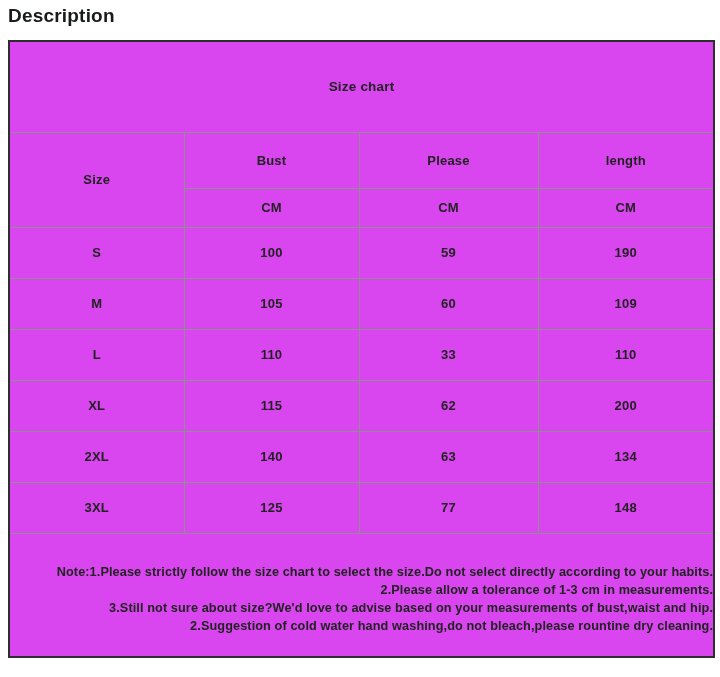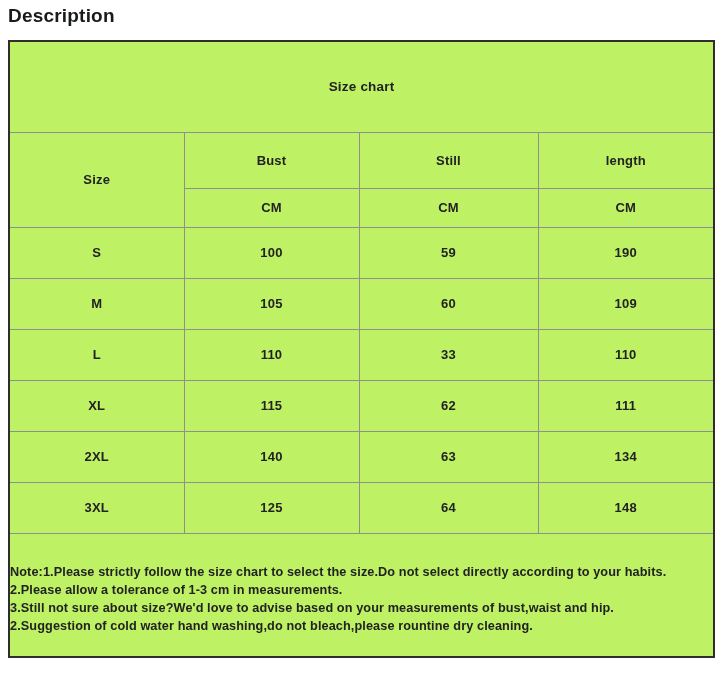--- a/index.html
+++ b/index.html
@@ -20,21 +20,21 @@
     font-weight: bold;
     color: #171b19;
     letter-spacing: 0.2px;
     margin-bottom: 13px;
   }
   table.size-chart {
     border-collapse: collapse;
     table-layout: fixed;
     width: 705px;
     border: 2px solid #2e2e2e;
-    background: #bef264;
+    background: #d946ef;
   }
   table.size-chart td {
     border: 1px solid #8f8f8f;
     text-align: center;
     vertical-align: middle;
     font-size: 13px;
     font-weight: bold;
     color: #222222;
     letter-spacing: 0.2px;
   }
@@ -45,21 +45,21 @@
   tr.note-row td {
     height: 124px;
     vertical-align: top;
     padding-top: 29px;
   }
   .note-line {
     font-size: 12.7px;
     font-weight: bold;
     color: #222222;
     line-height: 18px;
-    text-align: left;
+    text-align: right;
     letter-spacing: 0.1px;
   }
 </style>
 </head>
 <body>
 
 <div class="page">
   <div class="page-heading">Description</div>
 
   <table class="size-chart">
@@ -71,21 +71,21 @@
     </colgroup>
 
     <tbody>
         <tr class="title-row">
       <td colspan="4">Size chart</td>
     </tr>
 
     <tr class="header-row">
       <td rowspan="2">Size</td>
       <td>Bust</td>
-      <td>Still</td>
+      <td>Please</td>
       <td>length</td>
     </tr>
 
     <tr class="unit-row">
       <td>CM</td>
       <td>CM</td>
       <td>CM</td>
     </tr>
 
     <tr class="data-row">
@@ -103,32 +103,32 @@
     <tr class="data-row">
       <td>L</td>
       <td>110</td>
       <td>33</td>
       <td>110</td>
     </tr>
     <tr class="data-row">
       <td>XL</td>
       <td>115</td>
       <td>62</td>
-      <td>111</td>
+      <td>200</td>
     </tr>
     <tr class="data-row">
       <td>2XL</td>
       <td>140</td>
       <td>63</td>
       <td>134</td>
     </tr>
     <tr class="data-row">
       <td>3XL</td>
       <td>125</td>
-      <td>64</td>
+      <td>77</td>
       <td>148</td>
     </tr>
 
     <tr class="note-row">
       <td colspan="4">
         <div class="note-line">Note:1.Please strictly follow the size chart to select the size.Do not select directly according to your habits.</div>
         <div class="note-line">2.Please allow a tolerance of 1-3 cm in measurements.</div>
         <div class="note-line">3.Still not sure about size?We'd love to advise based on your measurements of bust,waist and hip.</div>
         <div class="note-line">2.Suggestion of cold water hand washing,do not bleach,please rountine dry cleaning.</div>
       </td>

